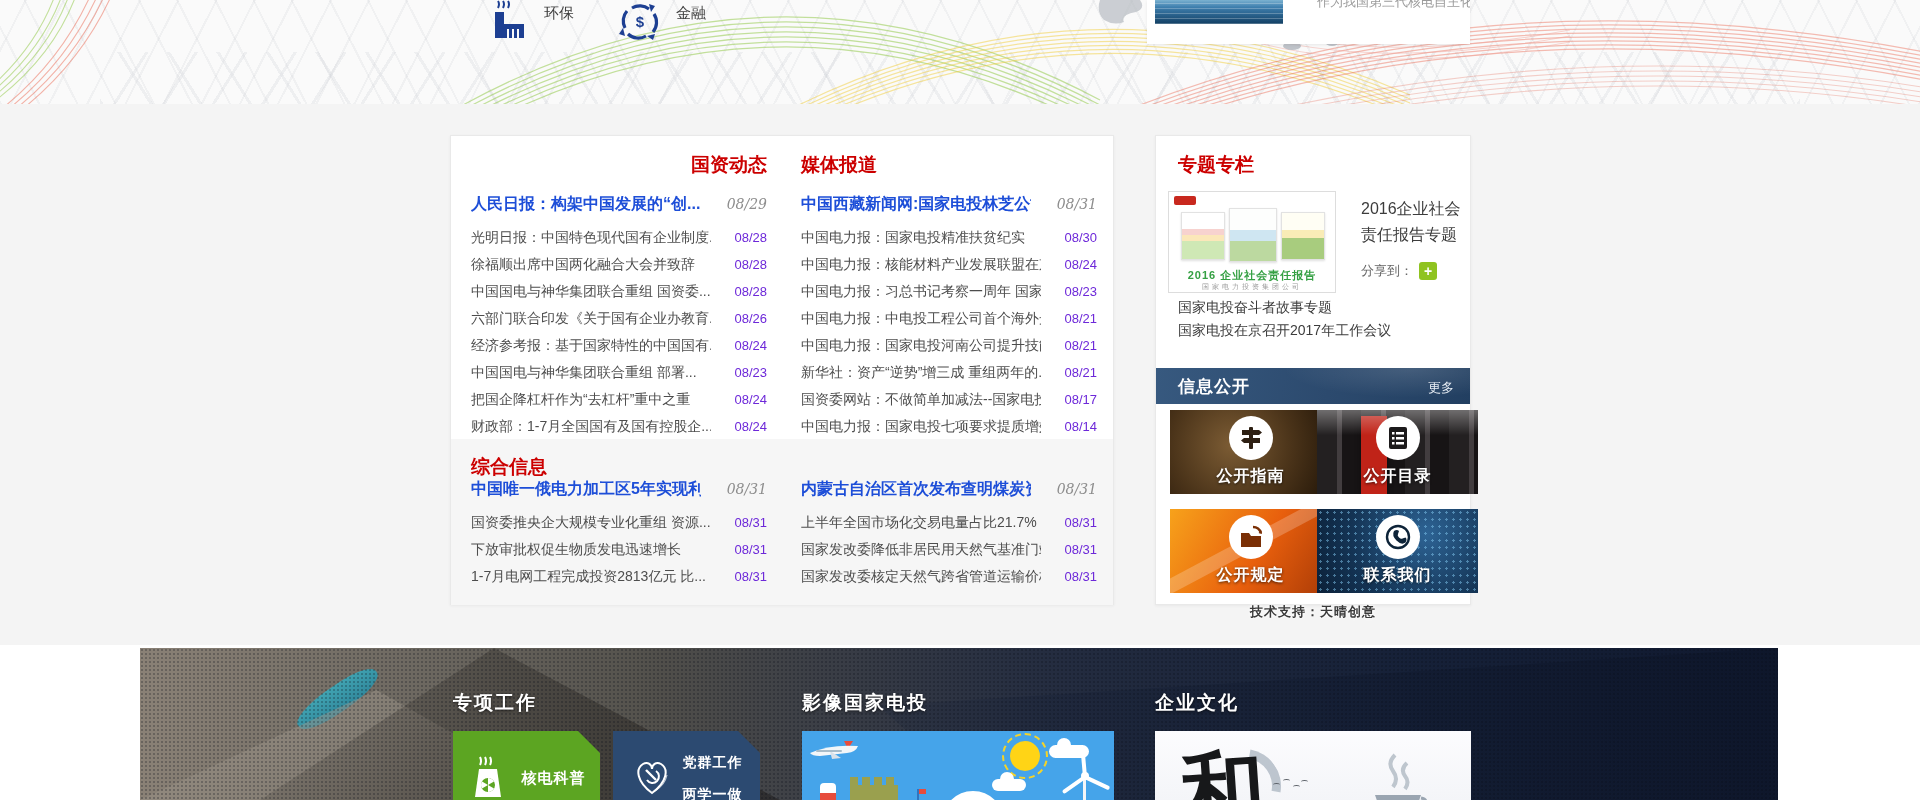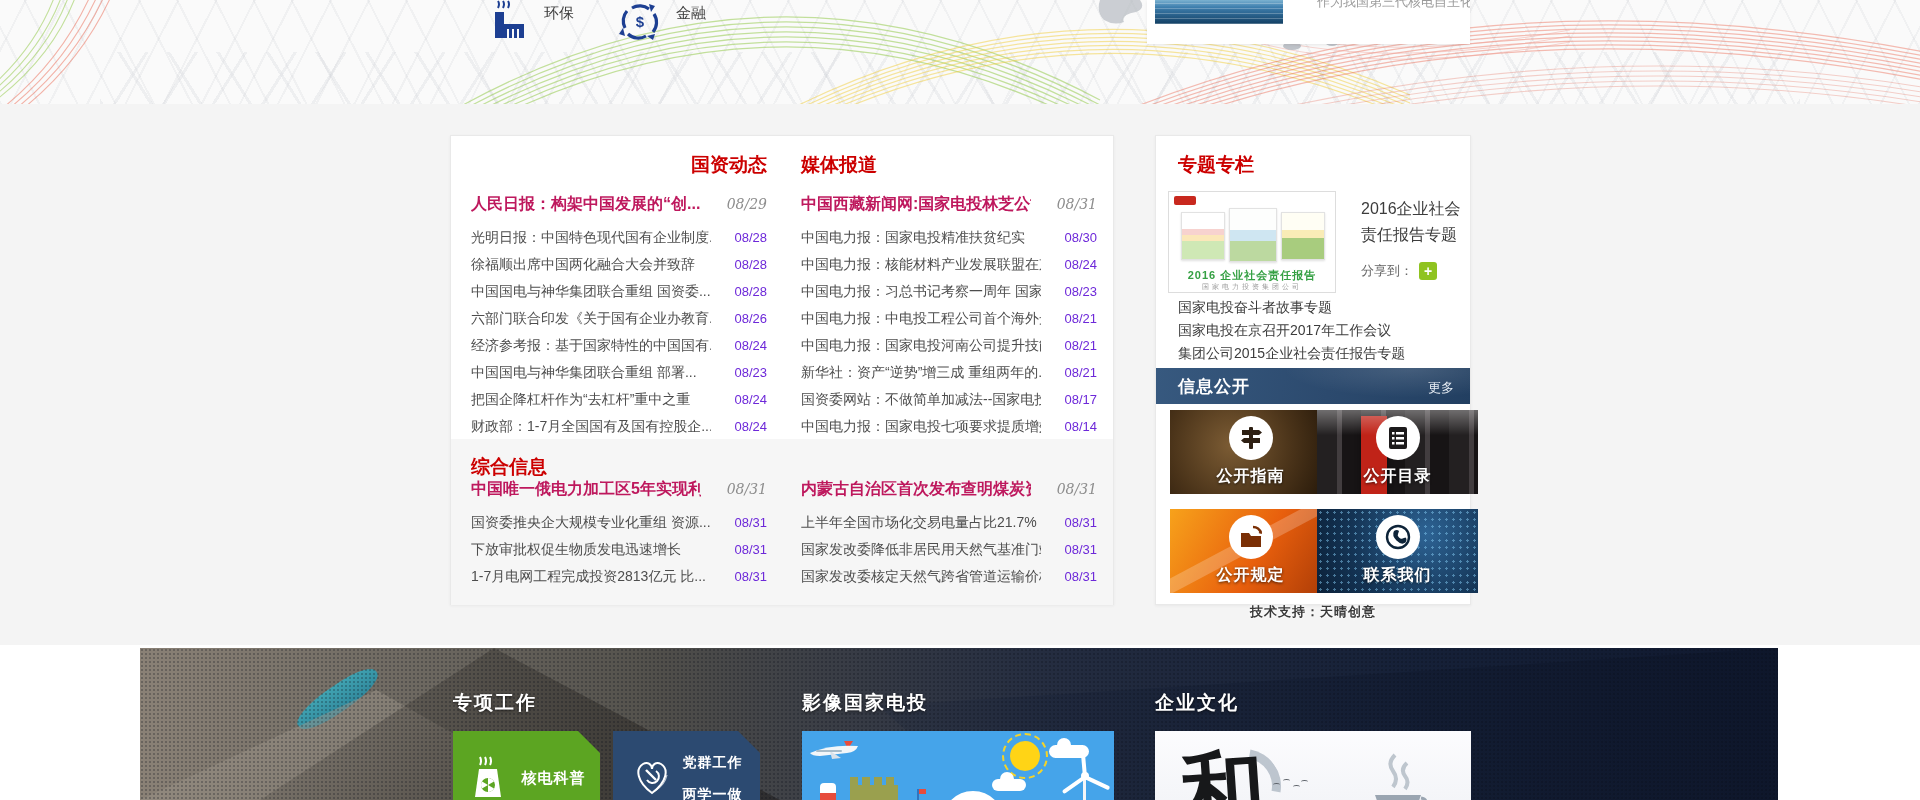--- a/index.html
+++ b/index.html
@@ -37,21 +37,21 @@
   .main-band { position:absolute; left:0; top:104px; width:1920px; height:541px; background:#f4f4f4; }
 
   
   .main-card { position:absolute; left:450px; top:135px; width:664px; height:470px;
     background:#fff; border:1px solid #e9e9e9; box-shadow:0 1px 3px rgba(0,0,0,.05); }
   .sec-title { font-size:19px; font-weight:bold; color:#c00; }
   .col { position:absolute; top:16px; width:296px; }
   .col-guozi { left:20px;text-align:right; }
   .col-media { left:350px; }
   .feat { display:flex; justify-content:space-between; align-items:baseline; margin-top:16px; height:30px; }
-  .ft { font-size:16px; font-weight:bold; color:#be185d; white-space:nowrap; overflow:hidden; max-width:230px; }
+  .ft { font-size:16px; font-weight:bold; color:#1d4ed8; white-space:nowrap; overflow:hidden; max-width:230px; }
   .fd { font-size:14px; color:#8d8d8d; font-style:italic; font-family:"DejaVu Serif", serif; }
   .nr { display:flex; justify-content:space-between; align-items:center; height:27px; cursor:pointer; }
   .nt { font-size:14px; color:#4d4d4d; white-space:nowrap; overflow:hidden; max-width:240px; }
   .nd { font-size:13px; color:#6d28d9; }
   .zpanel { position:absolute; left:0; top:303px; width:662px; height:166px; background:#f6f6f6; }
   .zpanel .sec-title { position:absolute; left:20px; top:15px; }
   .zcol { position:absolute; top:40px; width:296px; }
   .zl { left:20px; }
   .zr { left:350px; }
 
@@ -457,21 +457,20 @@
 
     <div class="feat-title">2016企业社会责任报告专题</div>
     <div class="share-row">
       <span class="sl">分享到：</span>
       <span class="plus">+</span>
     </div>
 
     <div class="slinks">
       <div class="slink">国家电投奋斗者故事专题</div>
       <div class="slink">国家电投在京召开2017年工作会议</div>
-      <div class="slink">集团公司2015企业社会责任报告专题</div>
     </div>
 
     <div class="info-bar">
       <span class="ib-title">信息公开</span>
       <span class="ib-more">更多</span>
     </div>
 
     <div class="tiles">
       <div class="tile t-guide">
         <span class="tico">

